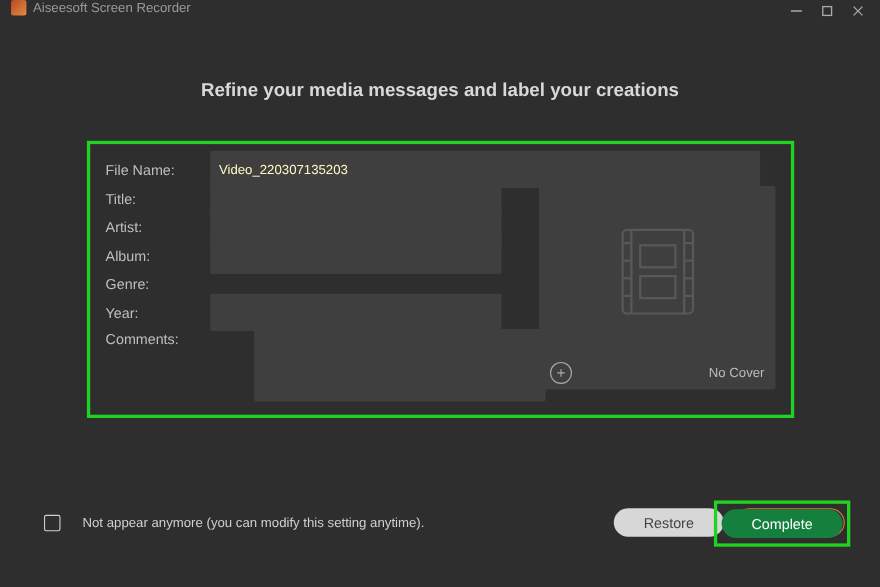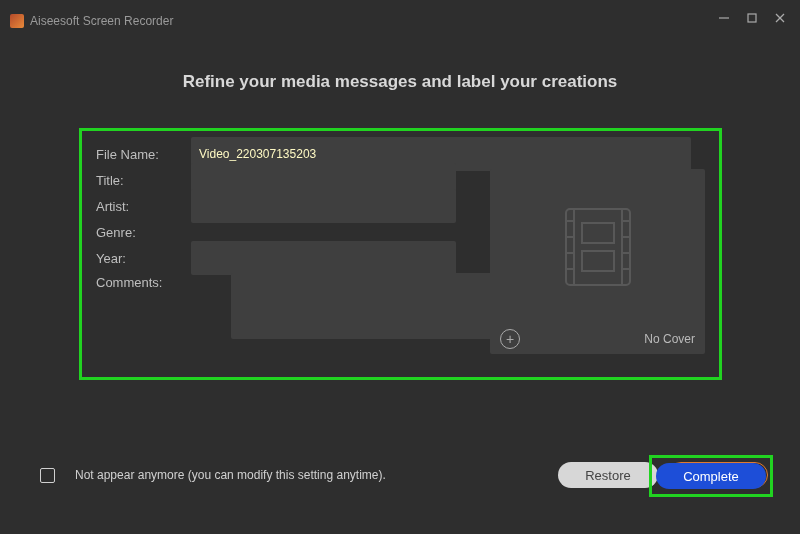--- a/index.html
+++ b/index.html
@@ -8,21 +8,21 @@
     background: #2e2e2e;
     font-family: "Segoe UI", Arial, sans-serif;
     font-size: 13px;
     color: #c0c0c0;
     position: relative;
     overflow: hidden;
   }
   .titlebar {
     height: 28px;
     display: flex;
-    align-items: flex-end;
+    align-items: flex-start;
     justify-content: space-between;
     padding: 0 6px 0 10px;
     color: #9a9a9a;
     font-size: 12px;
   }
   .titlebar-left {
     display: flex;
     align-items: center;
     gap: 6px;
   }
@@ -179,21 +179,21 @@
     border-radius: 13px;
     display: flex;
     align-items: center;
     justify-content: center;
     font-size: 13px;
     cursor: pointer;
     border: none;
   }
   .btn-restore { background: #d7d7d7; color: #444; }
   .btn-ignore  { background: transparent; border: 1px solid #e07a30; color: #e07a30; }
-  .btn-complete{ background: #1d4ed8; color: #fff; width: 110px; }
+  .btn-complete{ background: #15803d; color: #fff; width: 110px; }
   .complete-wrap {
     position: absolute;
     right: 27px;
     bottom: 37px;
     width: 124px;
     height: 42px;
     border: 3px solid #21d321;
     display: flex;
     align-items: center;
     justify-content: center;
@@ -239,20 +239,24 @@
   <div class="row">
     <div class="label">Title:</div>
     <input class="field mid" type="text" value="" style="">
   </div>
 
   <div class="row">
     <div class="label">Artist:</div>
     <input class="field mid" type="text" value="" style="">
   </div>
 
+  <div class="row">
+    <div class="label">Album:</div>
+    <input class="field mid" type="text" value="" style="">
+  </div>
 
 
   <div class="row">
     <div class="label">Genre:</div>
   </div>
 
   <div class="row">
     <div class="label">Year:</div>
     <input class="field mid" type="text" value="" style="">
   </div>

